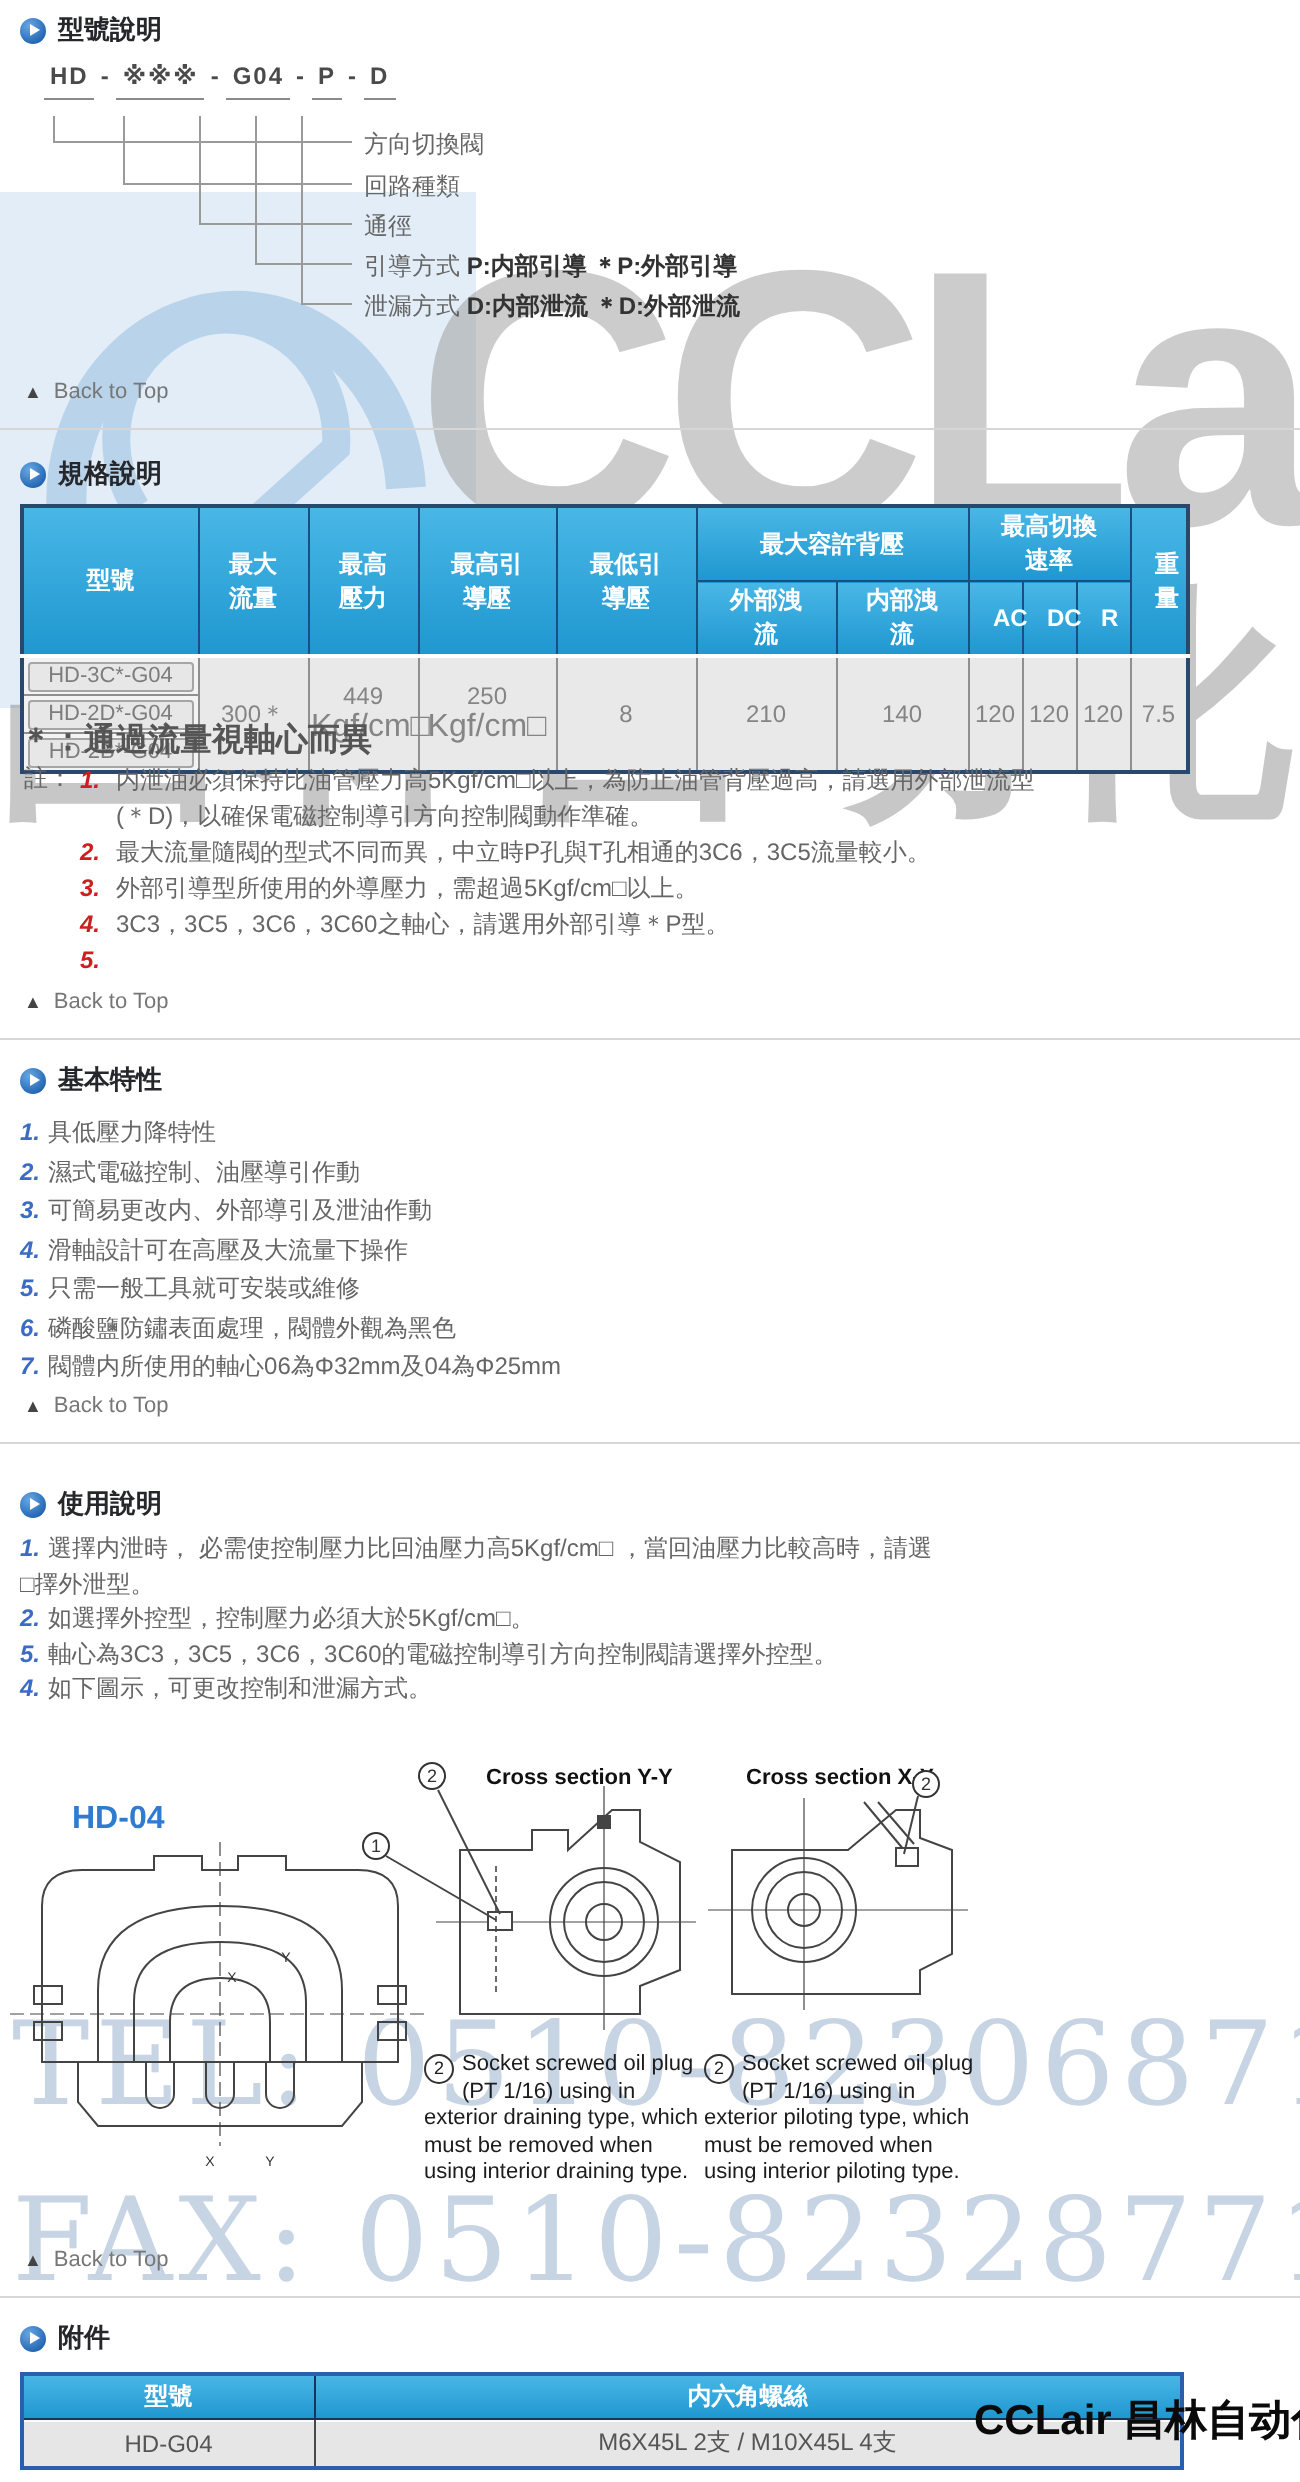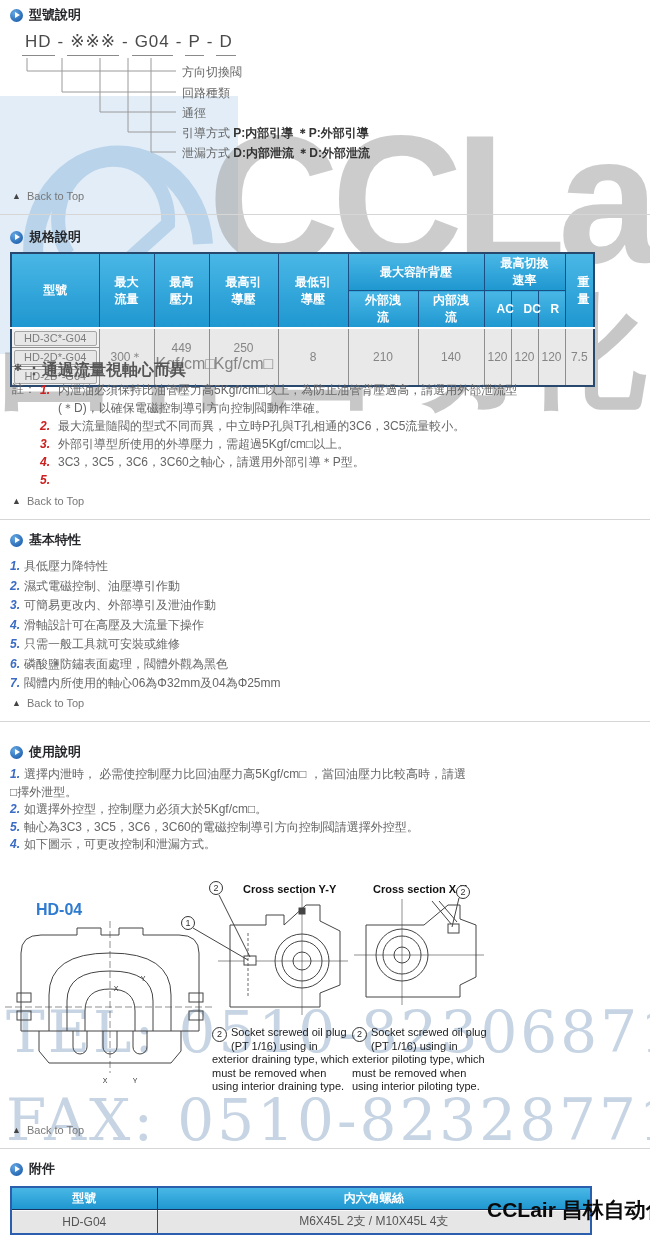--- a/index.html
+++ b/index.html
@@ -31,21 +31,21 @@
   .sec-icon::after{content:"";width:0;height:0;border-left:5px solid #fff;
             border-top:3px solid transparent;border-bottom:3px solid transparent;margin-left:2px;}
 
   
   .btt{position:absolute;left:12px;display:flex;align-items:center;gap:6px;
        font-size:11px;color:#777;cursor:pointer;}
   .btt .tri{font-size:9px;color:#444;}
   .divider{position:absolute;left:0;width:650px;height:1px;background:#d6d6d6;}
 
   
-  .model-code{position:absolute;left:22px;top:31px;font-size:17px;color:#4a4a4a;letter-spacing:1px;}
+  .model-code{position:absolute;left:22px;top:31px;font-size:12px;color:#4a4a4a;letter-spacing:1px;font-weight:bold;}
   .mc-seg{border-bottom:1px solid #8a8a8a;padding:0 3px 4px;}
   .mc-sep{padding:0 3px;color:#4a4a4a;}
   .tree-label{position:absolute;left:182px;font-size:12px;color:#666;white-space:nowrap;}
   .tree-label b{color:#333;margin-top:43px;}
 
   
   table.spec{position:absolute;left:10px;top:252px;width:583px;border-collapse:collapse;
              table-layout:fixed;font-size:12px;border:2px solid #29486e;}
   .spec th{background:linear-gradient(#49b7e6,#1f97d0);color:#fff;font-weight:bold;
            border:1px solid #1b4f83;padding:1px 12px;}

